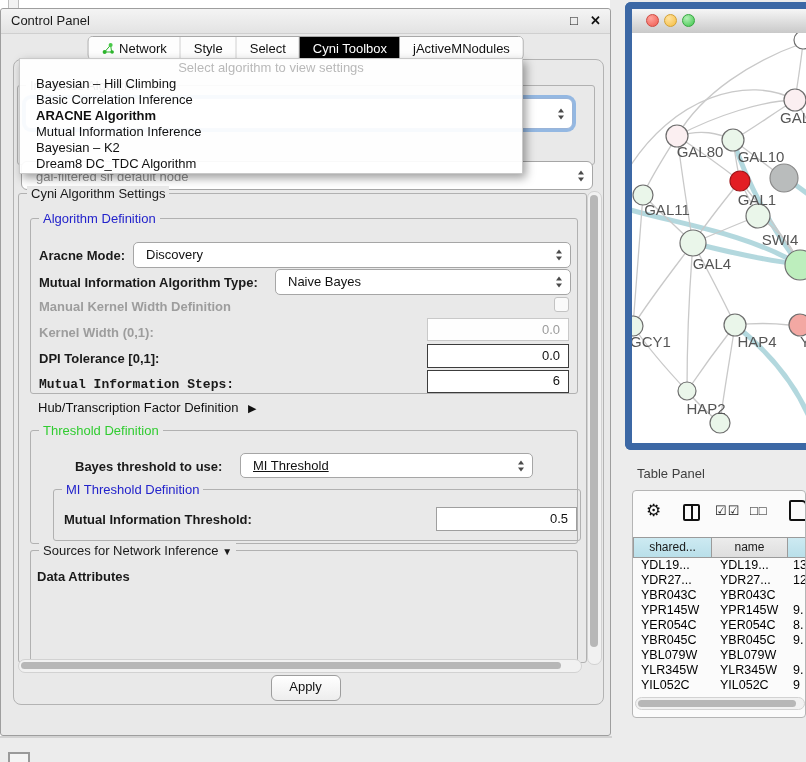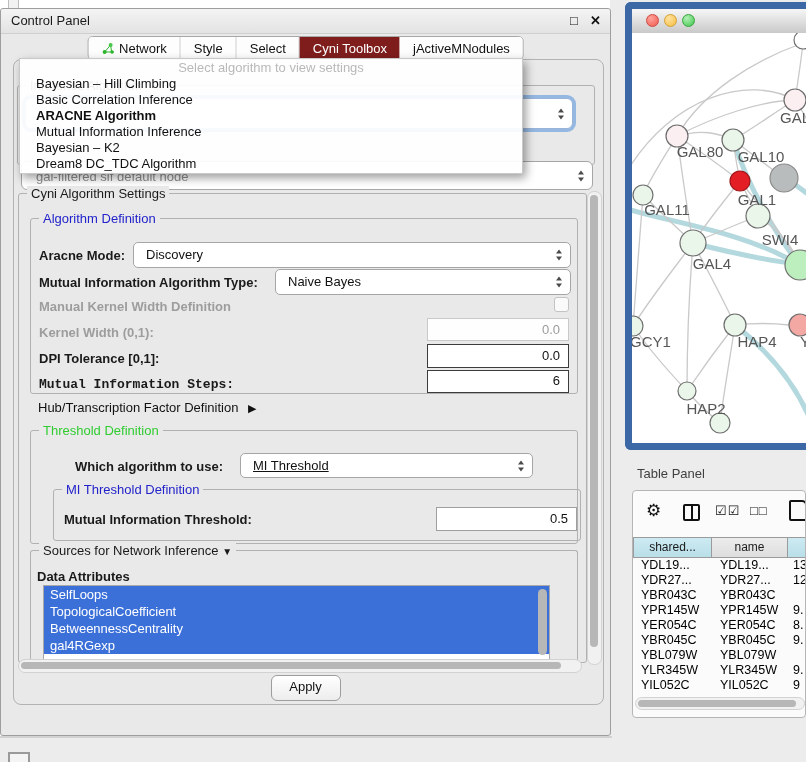--- a/index.html
+++ b/index.html
@@ -19,21 +19,21 @@
   .cp-title{left:10px;top:4px;font-size:13px;color:#1a1a1a;}
   .win-btn{top:4px;font-size:13px;color:#111;font-weight:bold;cursor:default;}
   #btn-restore{left:569px;}
   #btn-close{left:589px;}
   
   .tabbar{display:flex;border:1px solid #a8a8a8;border-radius:5px;overflow:hidden;background:#fdfdfd;height:22px;}
   #top-tabs{top:27px;left:50%;transform:translateX(-50%);justify-content:space-between;}
   .tab{display:flex;align-items:center;gap:5px;padding:0 13px;font-size:13px;color:#111;
        border-right:1px solid #c4c4c4;background:#fdfdfd;white-space:nowrap;}
   .tab:last-child{border-right:none;}
-  .tab.selected{background:#7f1d1d;color:#fff;border-right:none;}
+  .tab.selected{background:#000000;color:#fff;border-right:none;}
   
   #main-panel{left:12px;top:50px;width:589px;height:644px;background:#e9e9e9;
               border:1px solid #b3b3b3;border-radius:8px;}
   
   .groupbox{border:1px solid #b1b1b1;border-radius:3px;}
   .group-title{position:absolute;top:-8px;left:8px;background:#e9e9e9;padding:0 4px;
                font-size:13px;color:#1a1a1a;white-space:nowrap;}
   .group-title.blue{color:#2323cb;}
   .group-title.green{color:#31cc31;}
   #ghost-group{left:16px;top:76px;width:576px;height:78px;}
@@ -211,46 +211,39 @@
     </div>
 
     <div class="abs" style="left:19px;top:206px;font-size:13px;color:#111;">
       <span>Hub/Transcription Factor Definition</span>
       <span style="font-size:11px;margin-left:6px;">▶</span>
     </div>
 
     <div class="abs groupbox" style="left:11px;top:236px;width:546px;height:112px;">
       <span class="group-title green">Threshold Definition</span>
 
-      <span class="lbl" style="left:44px;top:28px;">Which algorithm to use:</span>
+      <span class="lbl" style="left:44px;top:28px;">Bayes threshold to use:</span>
       <div class="combo" style="left:209px;top:22px;width:293px;height:25px;">
         <span class="val" style="line-height:23px;text-decoration:underline;">MI Threshold</span>
         <span class="stepper"></span>
       </div>
 
       <div class="abs groupbox" style="left:22px;top:58px;width:526px;height:50px;">
         <span class="group-title blue">MI Threshold Definition</span>
         <span class="lbl" style="left:10px;top:22px;">Mutual Information Threshold:</span>
         <div class="field" style="left:382px;top:17px;width:141px;height:24px;line-height:22px;">0.5</div>
       </div>
     </div>
 
     <div class="abs groupbox" style="left:11px;top:356px;width:546px;height:111px;border-bottom:none;">
       <span class="group-title">
         <span>Sources for Network Inference</span>
         <span style="font-size:10px;">▼</span>
       </span>
       <span class="lbl" style="left:6px;top:12px;margin-top:6px;">Data Attributes</span>
-      <div class="abs" id="attr-list">
-        <div class="list-item">SelfLoops</div>
-        <div class="list-item">TopologicalCoefficient</div>
-        <div class="list-item">BetweennessCentrality</div>
-        <div class="list-item">gal4RGexp</div>
-        <div class="sb-thumb" style="right:2px;top:3px;width:9px;height:66px;"></div>
-      </div>
     </div>
   </div>
 
   <div class="abs sb-track" style="left:586px;top:182px;width:13px;height:472px;">
     <div class="sb-thumb" style="left:1.5px;top:3px;width:8px;height:452px;"></div>
   </div>
   <div class="abs sb-track" style="left:17px;top:650px;width:562px;height:12px;">
     <div class="sb-thumb" style="left:2px;top:1.5px;width:540px;height:7px;"></div>
   </div>
 

